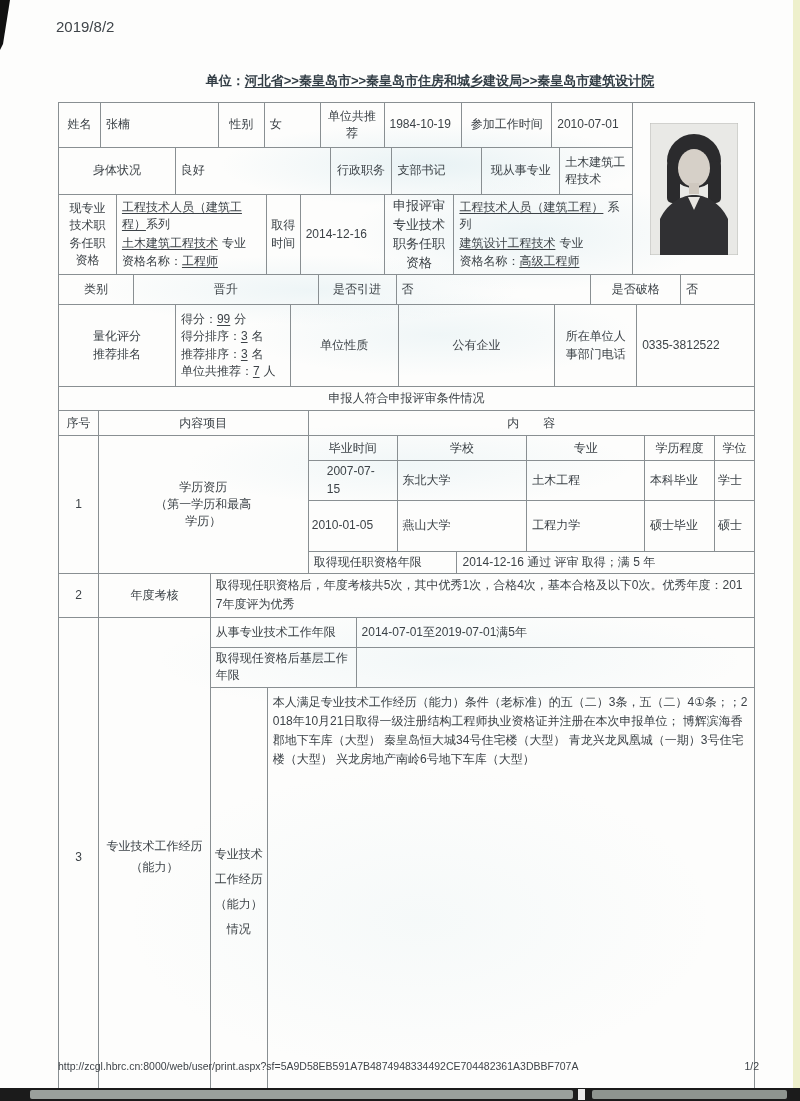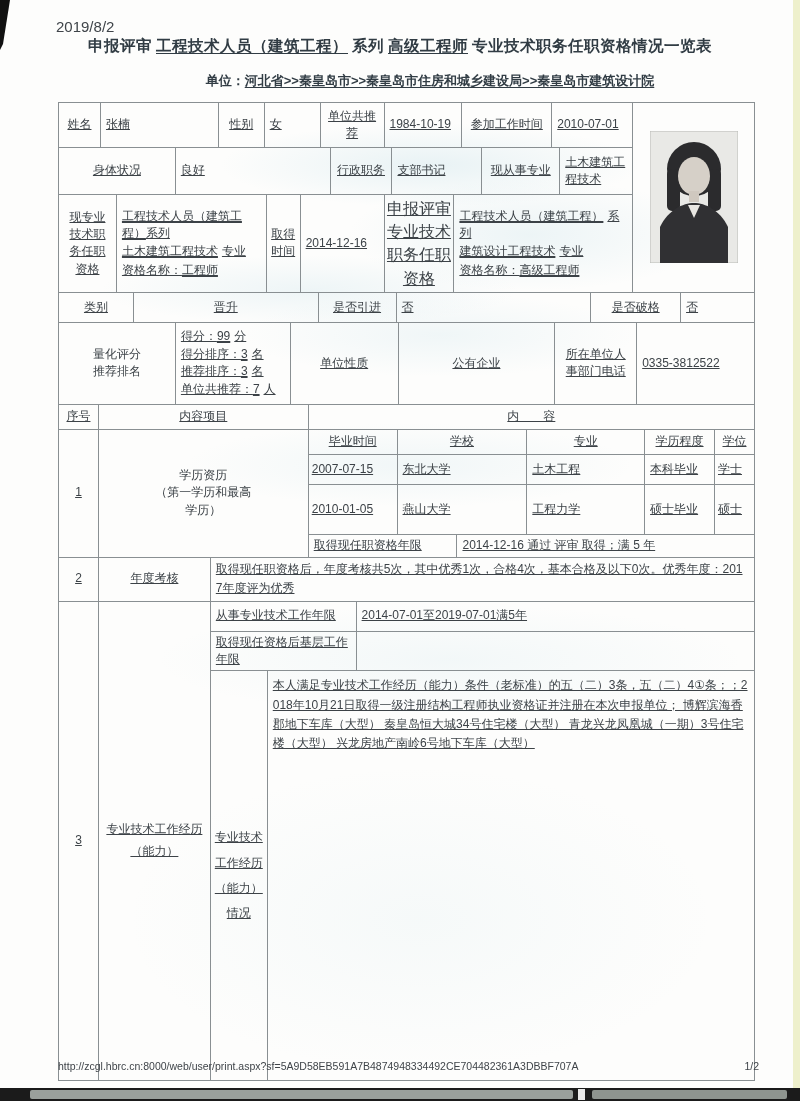--- a/index.html
+++ b/index.html
@@ -26,21 +26,21 @@
   .edge-strip{position:absolute;right:0;top:0;width:7px;height:1088px;background:#eef0cc;}
   .print-header{position:absolute;top:10px;left:0;width:100%;height:16px;font-size:15px;color:#3f4449;margin-top:8px;}
   .ph-date{position:absolute;left:56px;top:0;}
   .ph-url{position:absolute;left:50%;transform:translateX(-50%);top:0;white-space:nowrap;}
   .title-line{position:absolute;top:36px;left:0;width:100%;text-align:center;
     font-size:15.5px;font-weight:bold;color:#313c44;letter-spacing:.5px;}
   .title-line span{margin:0 2px;}
   .unit-line{position:absolute;top:72px;left:0;width:100%;text-align:center;
     font-size:13px;font-weight:bold;color:#313c44;padding-left:30px;}
   .u{text-decoration:underline;text-underline-offset:2px;}
-  .form{position:absolute;left:58px;top:102px;width:697px;text-decoration:underline;}
+  .form{position:absolute;left:58px;top:102px;width:697px;}
   .form table{border-collapse:collapse;table-layout:fixed;margin-top:-1px;}
   .form td{border:1px solid #898f92;font-size:12px;color:#3c4247;padding:2px 5px;
     vertical-align:middle;line-height:1.45;overflow:hidden;word-break:break-all;}
   .lbl{text-align:center;}
   .ctr{text-align:center;}
   .val{text-align:left;}
   .band1{display:flex;align-items:stretch;}
   .band1 .b1-left table{margin-top:-1px;}
   .band1 .b1-left table:first-child{margin-top:0;}
   .photo-cell{width:123px;margin-left:-1px;border:1px solid #898f92;box-sizing:border-box;
@@ -63,21 +63,20 @@
 <body>
 
 <div class="sheet">
   <div class="scan-wedge"></div>
   <div class="edge-strip"></div>
 
   <div class="print-header">
     <span class="ph-date">2019/8/2</span>
   </div>
 
-  <div class="title-line"><span>申报评审</span><span class="u">工程技术人员（建筑工程）</span><span>系列</span><span class="u">高级工程师</span><span>专业技术职务任职资格情况一览表</span></div>
 
   <div class="unit-line"><span>单位：</span><span class="u">河北省&gt;&gt;秦皇岛市&gt;&gt;秦皇岛市住房和城乡建设局&gt;&gt;秦皇岛市建筑设计院</span></div>
 
   <div class="form">
 
     <div class="band1">
       <div class="b1-left">
         <table>
           <colgroup>
               <col style="width:42px">
@@ -134,21 +133,21 @@
           <tbody>
               <tr style="height:77px">
             <td class="lbl">现专业技术职务任职资格</td>
             <td class="val blk">
               <div><span class="u">工程技术人员（建筑工程）</span><span>系列</span></div>
               <div><span class="u">土木建筑工程技术</span><span class="sp2">专业</span></div>
               <div><span>资格名称：</span><span class="u">工程师</span></div>
             </td>
             <td class="lbl" style="padding:2px">取得时间</td>
             <td class="val">2014-12-16</td>
-            <td class="lbl" style="padding:2px;font-size:16px">申报评审专业技术职务任职资格</td>
+            <td class="lbl" style="padding:2px;font-size:13px">申报评审专业技术职务任职资格</td>
             <td class="val blk">
               <div><span class="u">工程技术人员（建筑工程）</span><span class="sp2">系列</span></div>
               <div><span class="u">建筑设计工程技术</span><span class="sp2">专业</span></div>
               <div><span>资格名称：</span><span class="u">高级工程师</span></div>
             </td>
           </tr>
         </tbody>
           </table>
       </div>
       <div class="photo-cell">
@@ -205,20 +204,30 @@
           <div><span>单位共推荐：</span><span class="u">7</span><span class="sp2">人</span></div>
         </td>
         <td class="lbl">单位性质</td>
         <td class="ctr">公有企业</td>
         <td class="lbl">所在单位人事部门电话</td>
         <td class="val">0335-3812522</td>
       </tr>
     </tbody>
       </table>
 
+    <table>
+      <colgroup>
+          <col style="width:697px">
+        </colgroup>
+      <tbody>
+          <tr style="height:24px">
+            <td class="ctr">申报人符合申报评审条件情况</td>
+          </tr>
+    </tbody>
+      </table>
 
     <table>
       <colgroup>
           <col style="width:40px">
           <col style="width:210px">
           <col style="width:447px">
         </colgroup>
       <tbody>
           <tr style="height:25px">
         <td class="lbl">序号</td>
@@ -243,21 +252,21 @@
           <tr style="height:25px">
         <td class="lbl" rowspan="4">1</td>
         <td class="lbl" rowspan="4"><span style="display:inline-block;width:100px"><span style="display:block">学历资历</span><span>（第一学历和最高学历）</span></span></td>
         <td class="lbl">毕业时间</td>
         <td class="lbl" colspan="2">学校</td>
         <td class="lbl">专业</td>
         <td class="lbl">学历程度</td>
         <td class="lbl" style="padding:2px">学位</td>
       </tr>
       <tr style="height:30px">
-        <td class="val" style="padding:2px 3px">2007-07-15</td>
+        <td class="val" style="padding:2px 18px">2007-07-15</td>
         <td class="val" colspan="2">东北大学</td>
         <td class="val">土木工程</td>
         <td class="val">本科毕业</td>
         <td class="val" style="padding:2px 3px">学士</td>
       </tr>
       <tr style="height:30px">
         <td class="val" style="padding:2px 3px">2010-01-05</td>
         <td class="val" colspan="2">燕山大学</td>
         <td class="val">工程力学</td>
         <td class="val">硕士毕业</td>

